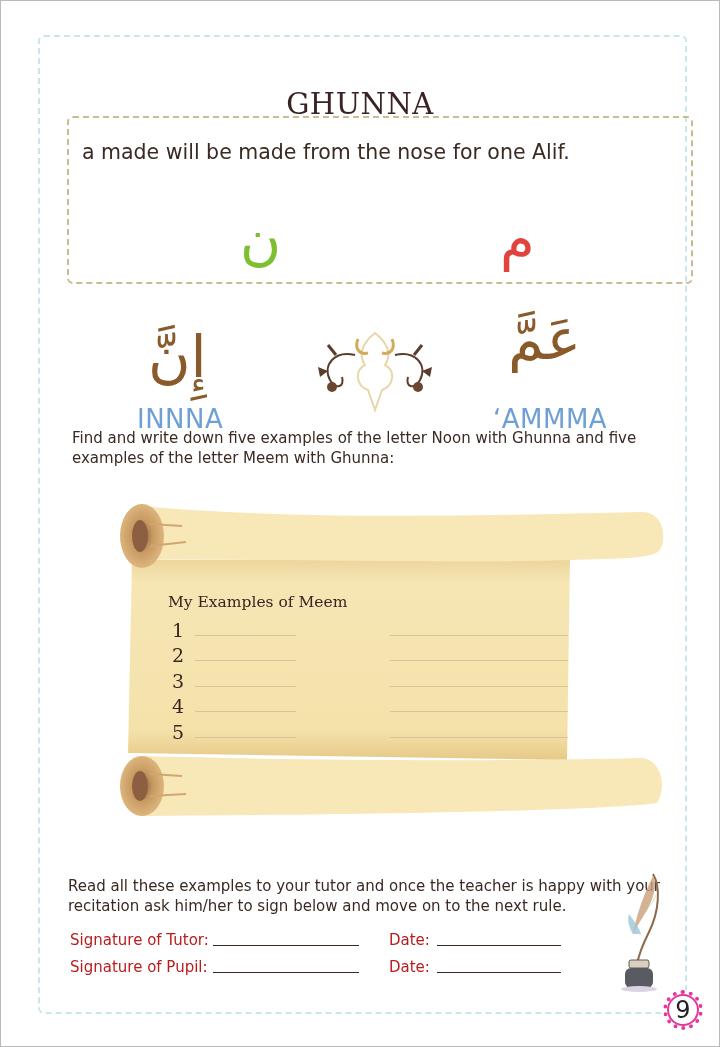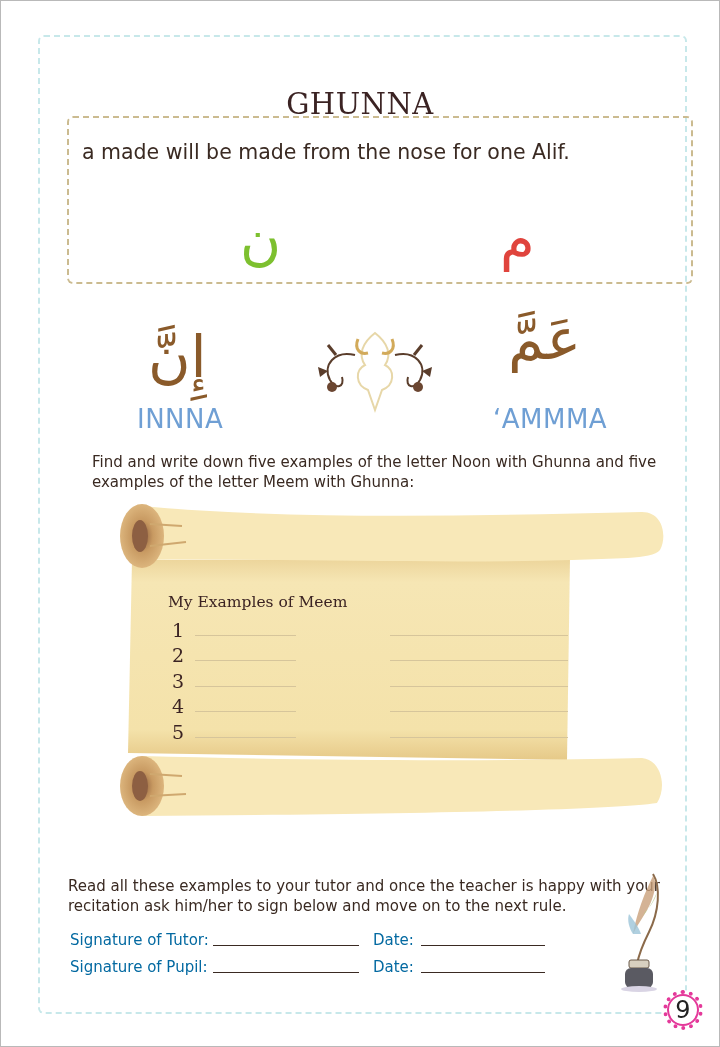--- a/index.html
+++ b/index.html
@@ -38,45 +38,45 @@
     }
     .word-innna { left: 148px; top: 328px; }
     .word-ammma { left: 508px; top: 310px; }
     .translit {
       position: absolute; font-size: 26px; color: #6f9fd4; letter-spacing: 0.5px;
     }
     .tr-innna { left: 137px; top: 404px; }
     .tr-ammma { left: 493px; top: 404px; }
     .ornament { position: absolute; left: 310px; top: 325px; width: 130px; height: 90px; }
     .instruction {
-      position: absolute; left: 72px; top: 452px; width: 600px;
-      font-size: 15px; line-height: 20px; color: #3a2a22; margin-left: 20px;
+      position: absolute; left: 72px; top: 428px; width: 600px;
+      font-size: 15px; line-height: 20px; color: #3a2a22;
     }
     .scroll { position: absolute; left: 112px; top: 498px; width: 560px; height: 320px; }
     .scroll-content {
       position: absolute; left: 168px; top: 593px; width: 400px;
       font-family: "DejaVu Serif", serif; color: #3b2323;
     }
     .col-headers { display: flex; font-size: 15.5px; }
     .col-headers span:first-child { width: 204px; }
     .rows { margin-top: 4px; }
     .row { display: flex; align-items: flex-end; height: 25.5px; }
     .row-num { width: 24px; font-size: 19px; line-height: 22px; padding-left: 4px; }
     .line-noon { width: 104px; border-bottom: 1px solid #d6c59b; margin-bottom: 5px; }
     .line-meem { width: 184px; border-bottom: 1px solid #d6c59b; margin-left: 94px; margin-bottom: 5px; }
     .footer-text {
       position: absolute; left: 68px; top: 876px; width: 620px;
       font-size: 15px; line-height: 20px; color: #3a2a22;
     }
-    .sig-row { position: absolute; left: 70px; font-size: 15px; color: #0369a1; display: flex; align-items: flex-end; }
+    .sig-row { position: absolute; left: 70px; font-size: 15px; color: #b91c1c; display: flex; align-items: flex-end; }
     .sig-tutor { top: 930px; }
     .sig-pupil { top: 957px; }
     .sig-label { width: 143px; }
     .sig-line { width: 146px; border-bottom: 1.5px solid #3a2a22; height: 15px; margin-bottom: 3px; }
-    .date-label { margin-left: 14px; width: 48px; }
+    .date-label { margin-left: 30px; width: 48px; }
     .date-line { width: 124px; border-bottom: 1.5px solid #3a2a22; height: 15px; margin-bottom: 3px; }
     .quill { position: absolute; left: 615px; top: 872px; width: 50px; height: 120px; }
     .page-badge {
       position: absolute; left: 663px; top: 990px; width: 40px; height: 40px; border-radius: 50%;
       border: 4px dotted #e4399a; background: #fff; box-shadow: 0 0 0 2px #e4399a inset;
       display: flex; align-items: center; justify-content: center;
       font-size: 24px; color: #222; box-sizing: border-box;
     }
   </style>
 </head>

